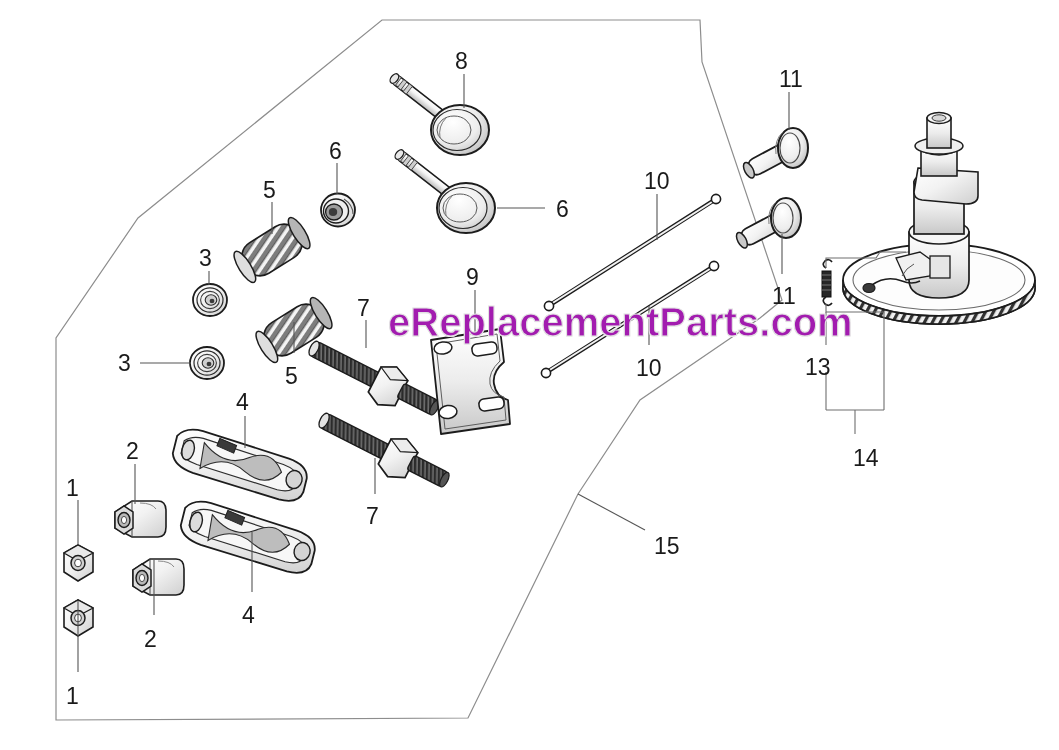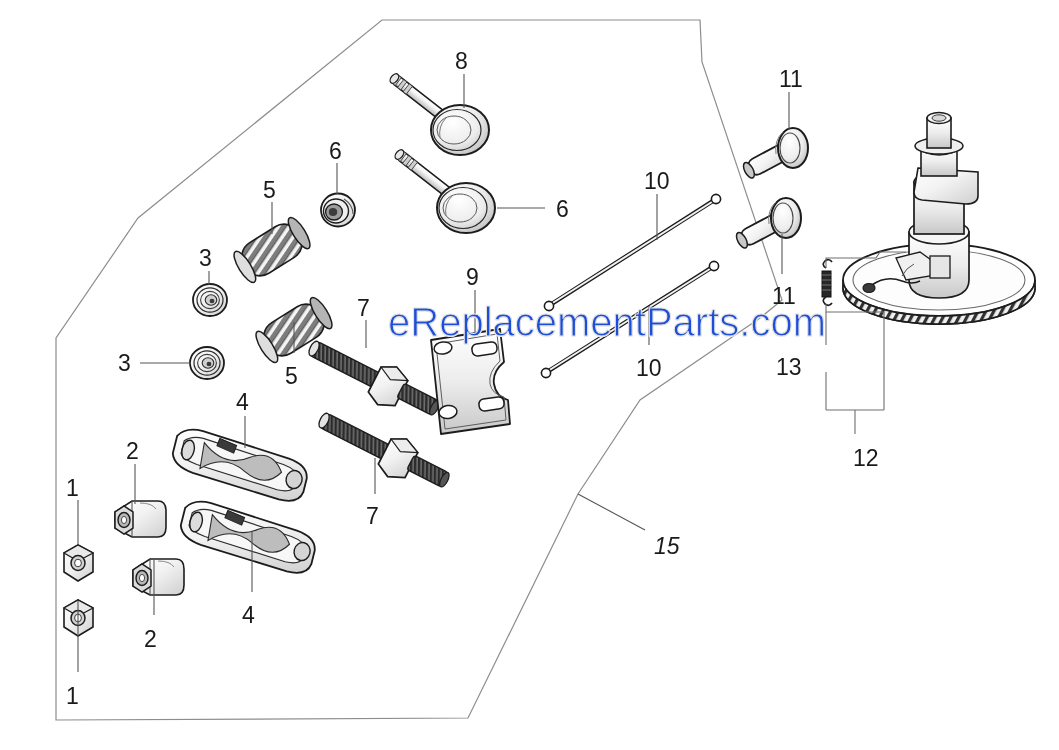--- a/index.html
+++ b/index.html
@@ -17,22 +17,22 @@
     font-size:23px;
     color:#1a1a1a;
     line-height:1;
     white-space:nowrap;
     user-select:none;
   }
   .wm{
     position:absolute;
     font-family:"Liberation Sans", sans-serif;
     font-size:40px;
-    font-weight:400;
-    color:#1d4ed8;
+    font-weight:700;
+    color:#a21caf;
     -webkit-text-stroke:1.1px #e2e2e2;
     text-shadow:0 1px 0 #f2f2f2;
     letter-spacing:0px;
     white-space:nowrap;
     user-select:none;
     pointer-events:none;
   }
 </style>
 </head>
 <body>
@@ -348,18 +348,18 @@
   <div class="callout-num" style="left:285px; top:365px;">5</div>
   <div class="callout-num" style="left:329px; top:140px;">6</div>
   <div class="callout-num" style="left:357px; top:297px;">7</div>
   <div class="callout-num" style="left:366px; top:505px;">7</div>
   <div class="callout-num" style="left:455px; top:50px;">8</div>
   <div class="callout-num" style="left:466px; top:266px;">9</div>
   <div class="callout-num" style="left:644px; top:170px;">10</div>
   <div class="callout-num" style="left:636px; top:357px;">10</div>
   <div class="callout-num" style="left:779px; top:68px;">11</div>
   <div class="callout-num" style="left:772px; top:285px;">11</div>
-  <div class="callout-num" style="left:853px; top:447px;">12</div>
-  <div class="callout-num" style="left:776px; top:356px;">13</div>
+  <div class="callout-num" style="left:853px; top:447px;">14</div>
+  <div class="callout-num" style="left:805px; top:356px;">13</div>
   <div class="callout-num" style="left:556px; top:198px;">6</div>
-  <div class="callout-num" style="left:654px; top:535px;font-style:italic;">15</div>
+  <div class="callout-num" style="left:654px; top:535px;">15</div>
 
 </div>
 
 </body></html>

